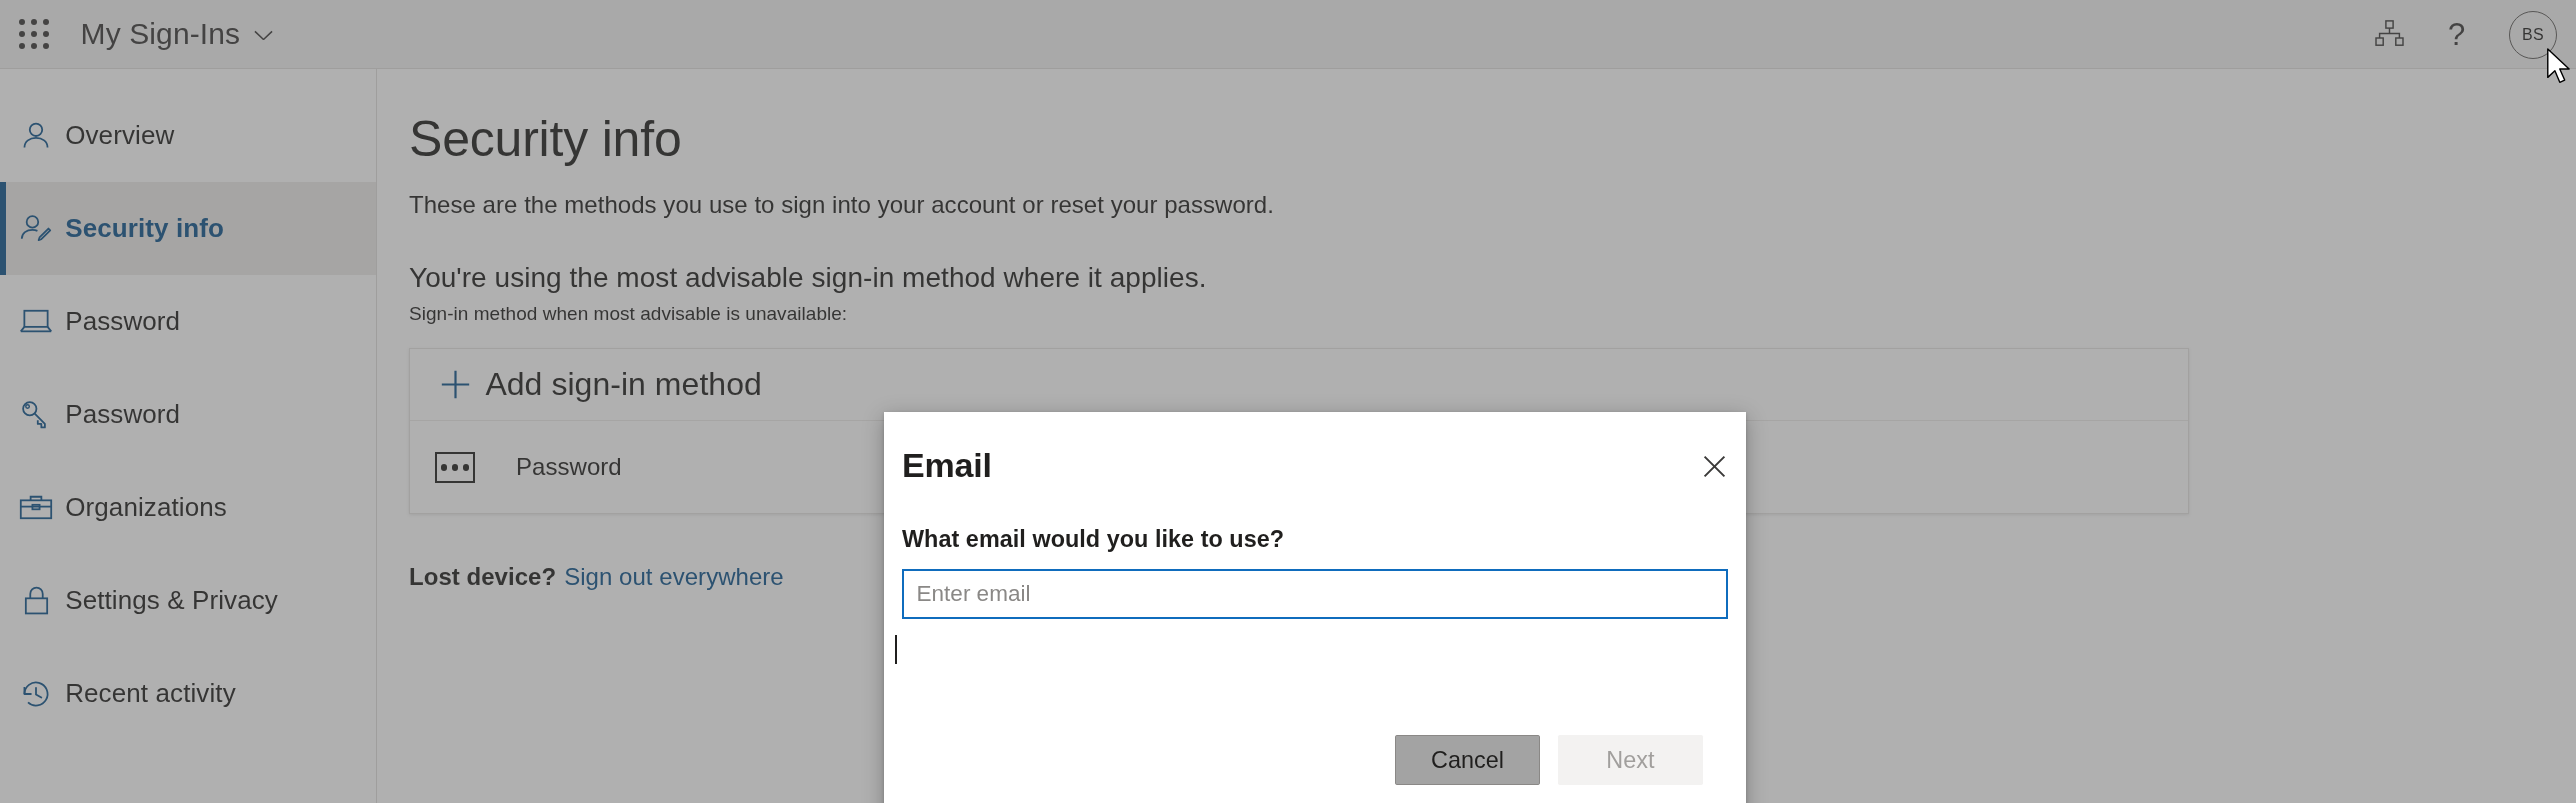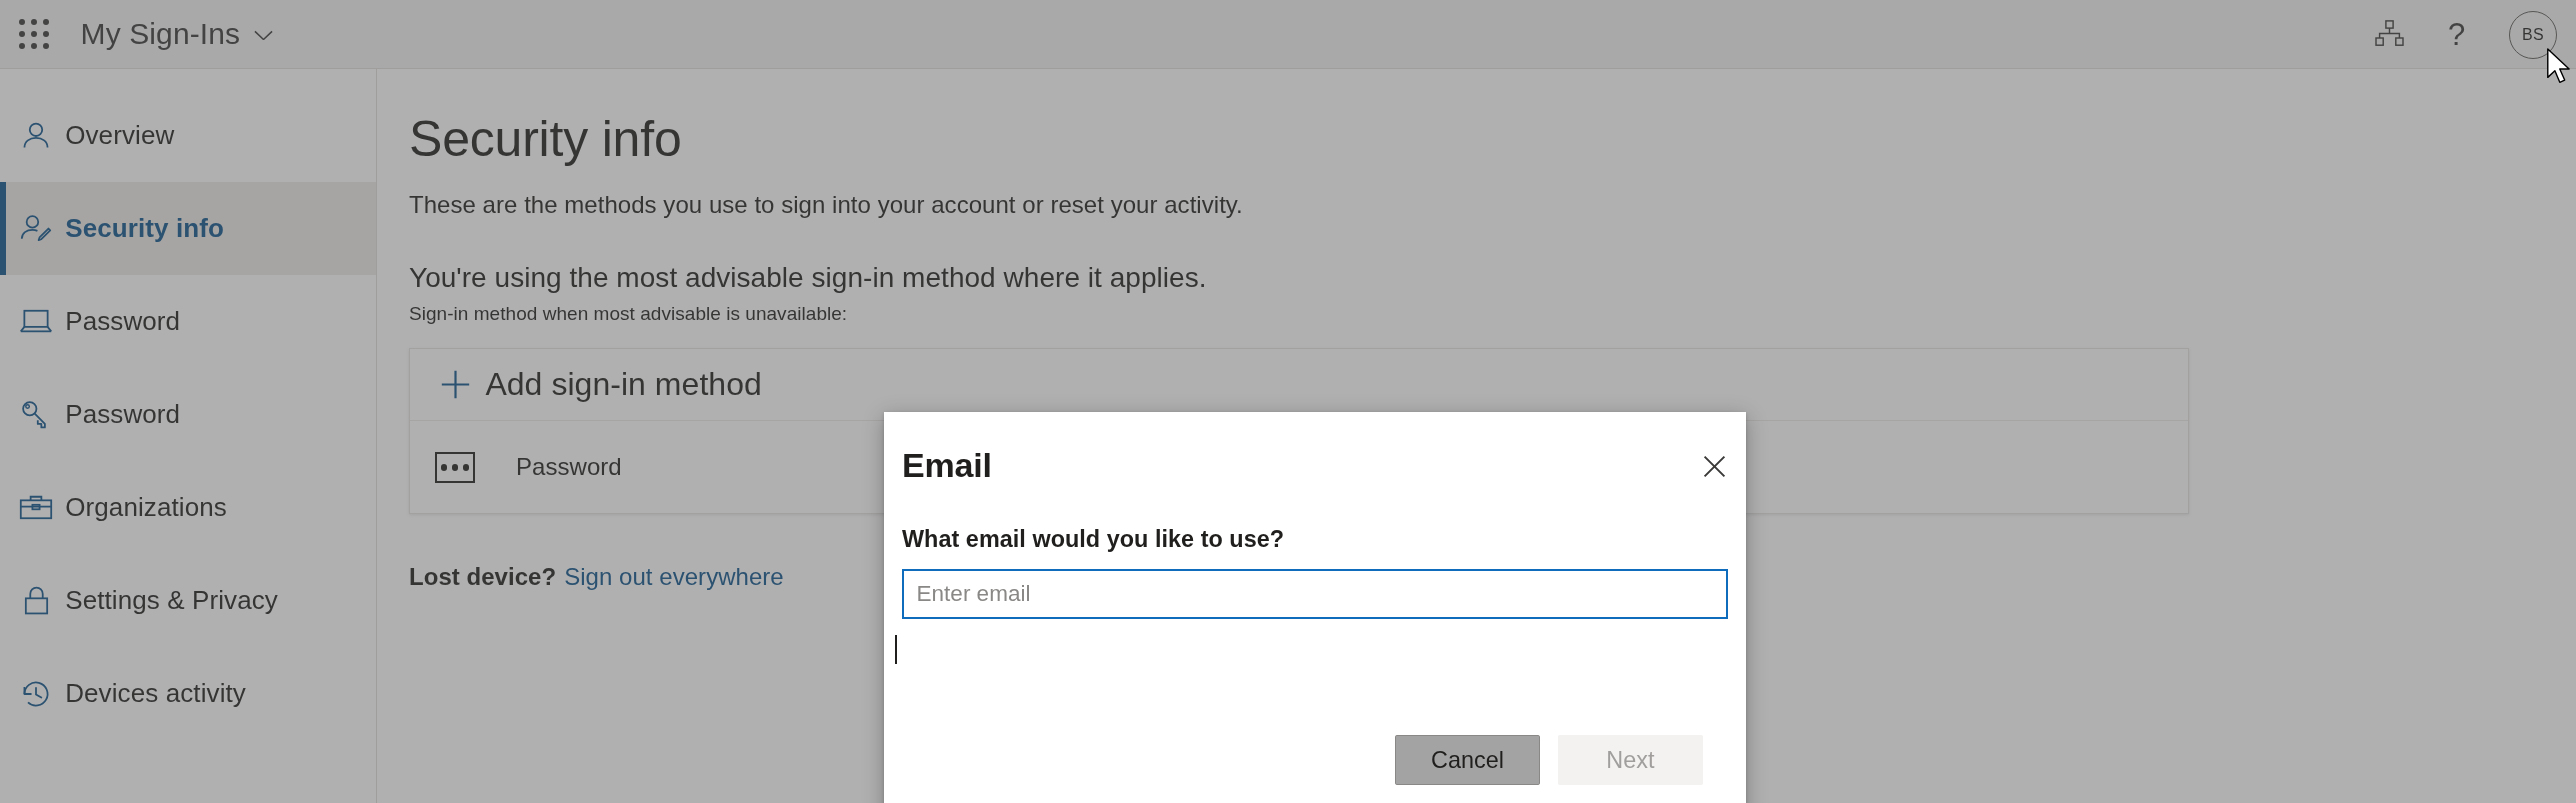--- a/index.html
+++ b/index.html
@@ -339,27 +339,27 @@
     </div>
 
     <div class="nav-item">
       <span class="nav-icon">
         <svg width="32" height="32" viewBox="0 0 36 36">
           <path d="M5 18a13 13 0 1 1 4 9.4" fill="none" stroke="#0f548c" stroke-width="2"></path>
           <path d="M5 10 v8 h8" fill="none" stroke="#0f548c" stroke-width="2" stroke-linejoin="round"></path>
           <path d="M18 11 v7.5 l6 3.5" fill="none" stroke="#0f548c" stroke-width="2" stroke-linecap="round"></path>
         </svg>
       </span>
-      <span class="nav-label">Devices activity</span>
+      <span class="nav-label">Recent activity</span>
     </div>
   </nav>
 
   <main id="main">
     <h1 id="page-title">Security info</h1>
-    <div id="page-subtitle">These are the methods you use to sign into your account or reset your activity.</div>
+    <div id="page-subtitle">These are the methods you use to sign into your account or reset your password.</div>
 
     <div id="advisable-line">You're using the most advisable sign-in method where it applies.</div>
     <div id="advisable-sub">Sign-in method when most advisable is unavailable:</div>
 
     <div id="methods-card">
       <div class="method-row" id="add-method-row">
         <span class="plus-icon">
           <svg width="31" height="31" viewBox="0 0 34 34">
             <path d="M17 2 V32 M2 17 H32" stroke="#0f548c" stroke-width="2.4"></path>
           </svg>

